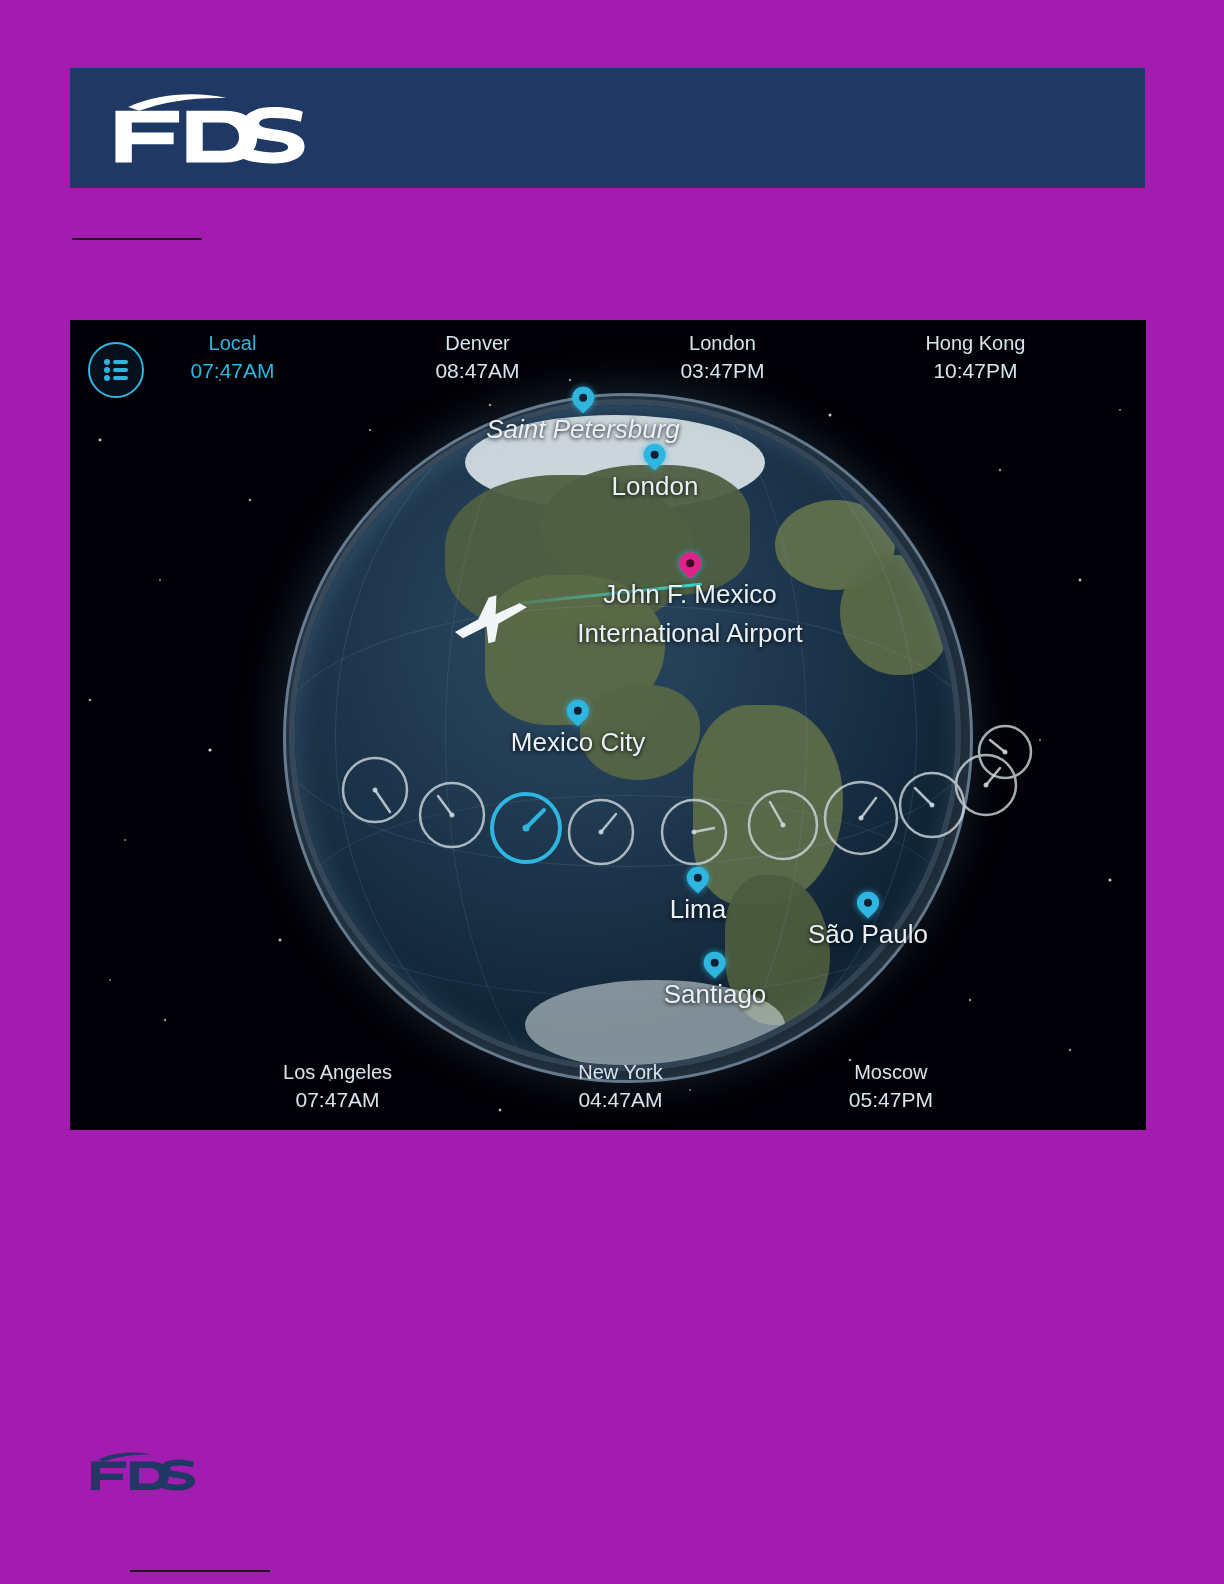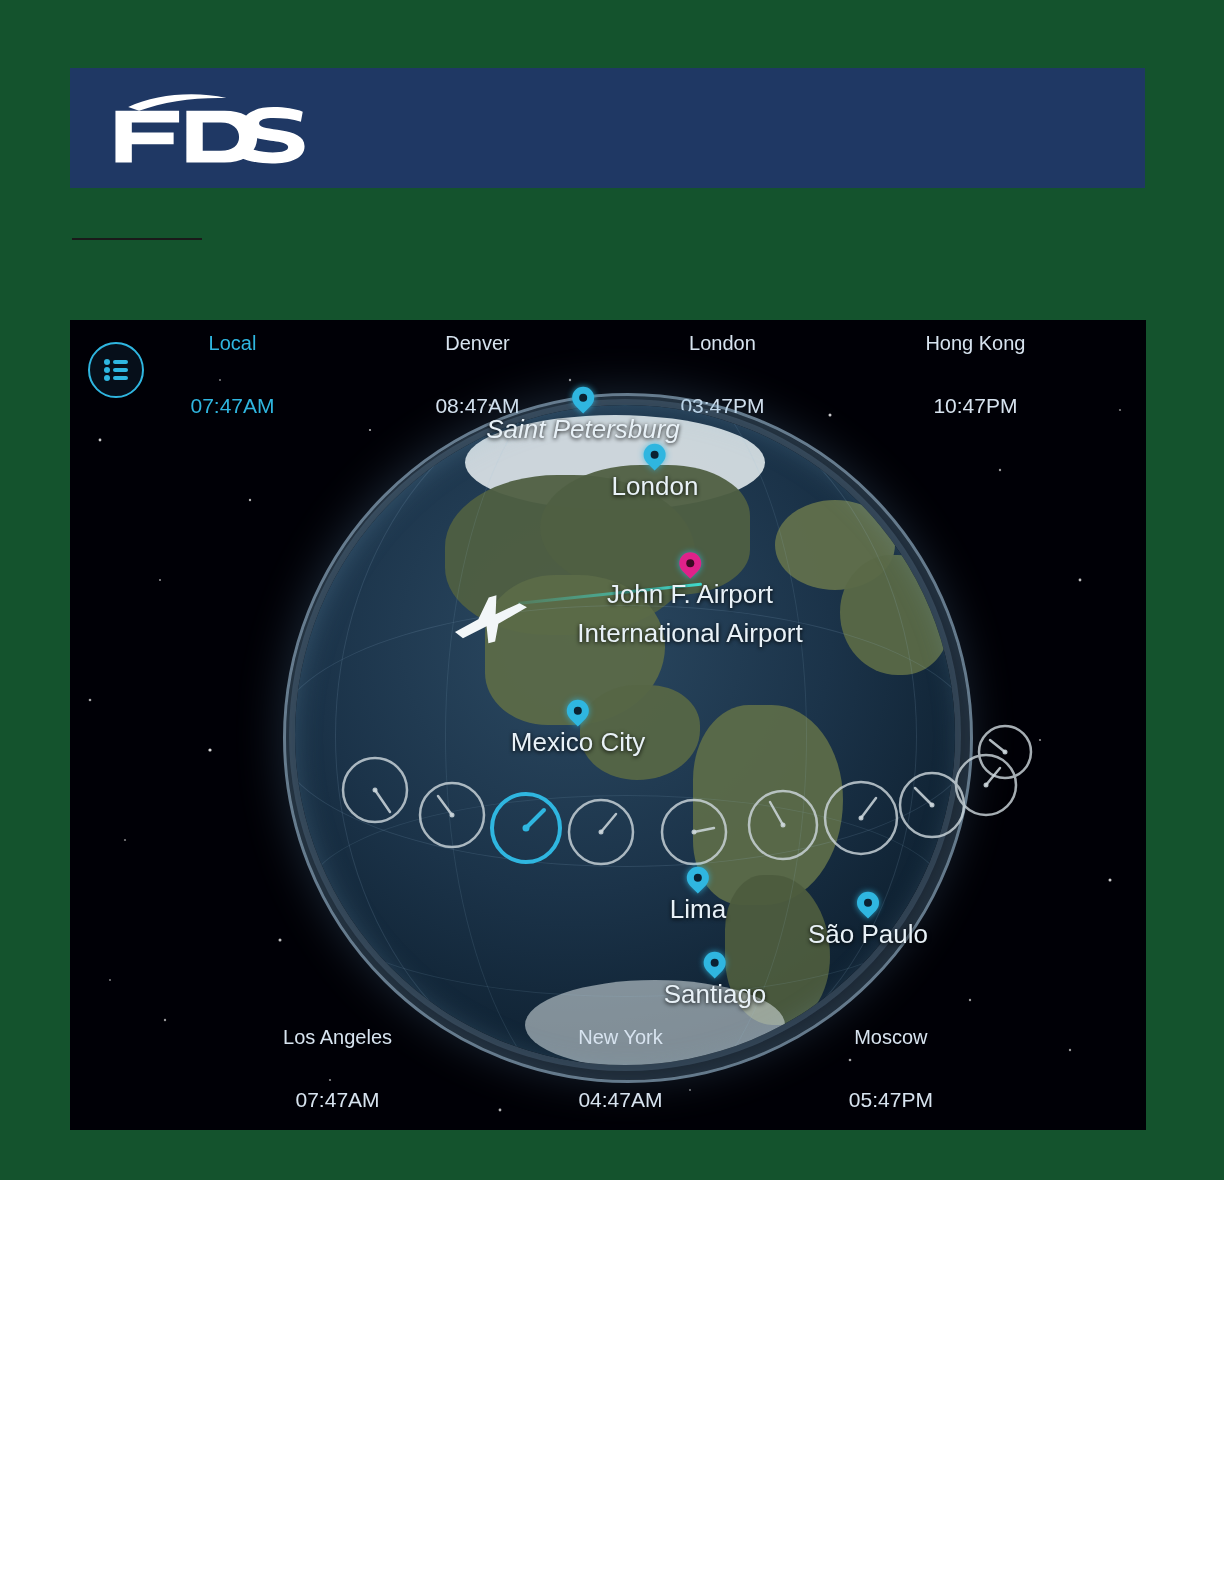--- a/index.html
+++ b/index.html
@@ -6,23 +6,23 @@
     margin: 0;
     padding: 0;
     background: #ffffff;
     width: 1224px;
     height: 1584px;
     font-family: "Liberation Sans", sans-serif;
   }
   .page {
     position: relative;
     width: 1224px;
-    height: 1180px;
+    height: 1584px;
     overflow: hidden;
-    background: #14532d;
+    background: #a21caf;
   }
 
   
   .header-band {
     position: absolute;
     left: 70px;
     top: 68px;
     width: 1075px;
     height: 120px;
     background: #1f3864;
@@ -70,21 +70,21 @@
     align-items: flex-start;
     padding: 0 40px;
     box-sizing: border-box;
   }
   .clock {
     text-align: center;
     color: #d7e3ef;
     line-height: 1.35;
   }
   .clock .city { font-size: 20px; }
-  .clock .time { font-size: 21px; margin-top: 35px; }
+  .clock .time { font-size: 21px; }
   .clock.local .city, .clock.local .time { color: #2fb6e0; }
 
   .bottom-clocks {
     position: absolute;
     bottom: 16px;
     left: 0;
     width: 100%;
     display: flex;
     justify-content: space-around;
     padding: 0 120px;
@@ -364,21 +364,21 @@
       <div class="city-label">Saint Petersburg</div>
     </div>
 
     <div class="city-marker" style="left:585px; top:152px;">
       <div class="pin"></div>
       <div class="city-label">London</div>
     </div>
 
     <div class="city-marker" style="left:620px; top:280px;">
       <div class="pin airport"></div>
-      <div class="city-label">John F. Airport</div>
+      <div class="city-label">John F. Mexico</div>
       <div class="city-label" style="margin-top:12px;">International Airport</div>
     </div>
 
     <div class="city-marker" style="left:508px; top:408px;">
       <div class="pin"></div>
       <div class="city-label">Mexico City</div>
     </div>
 
     <div class="city-marker" style="left:628px; top:575px;">
       <div class="pin"></div>

